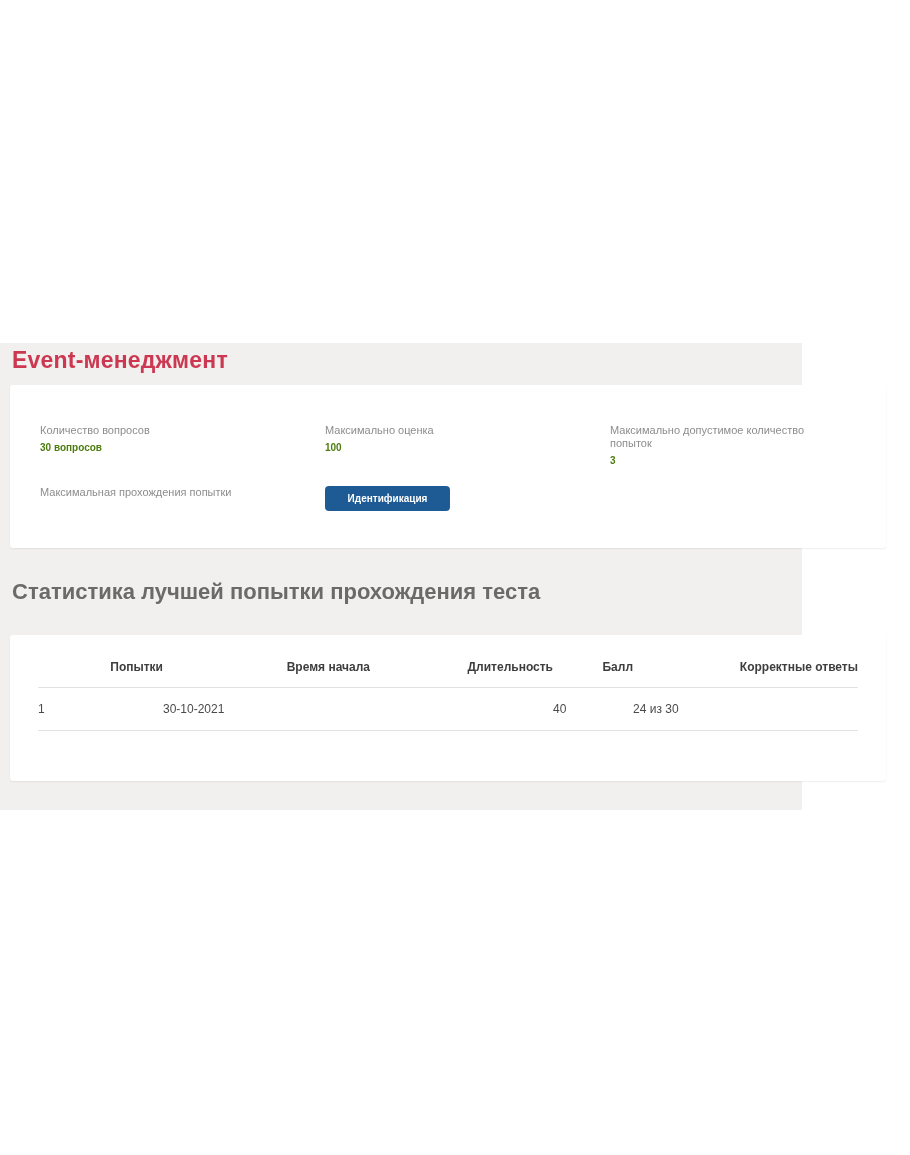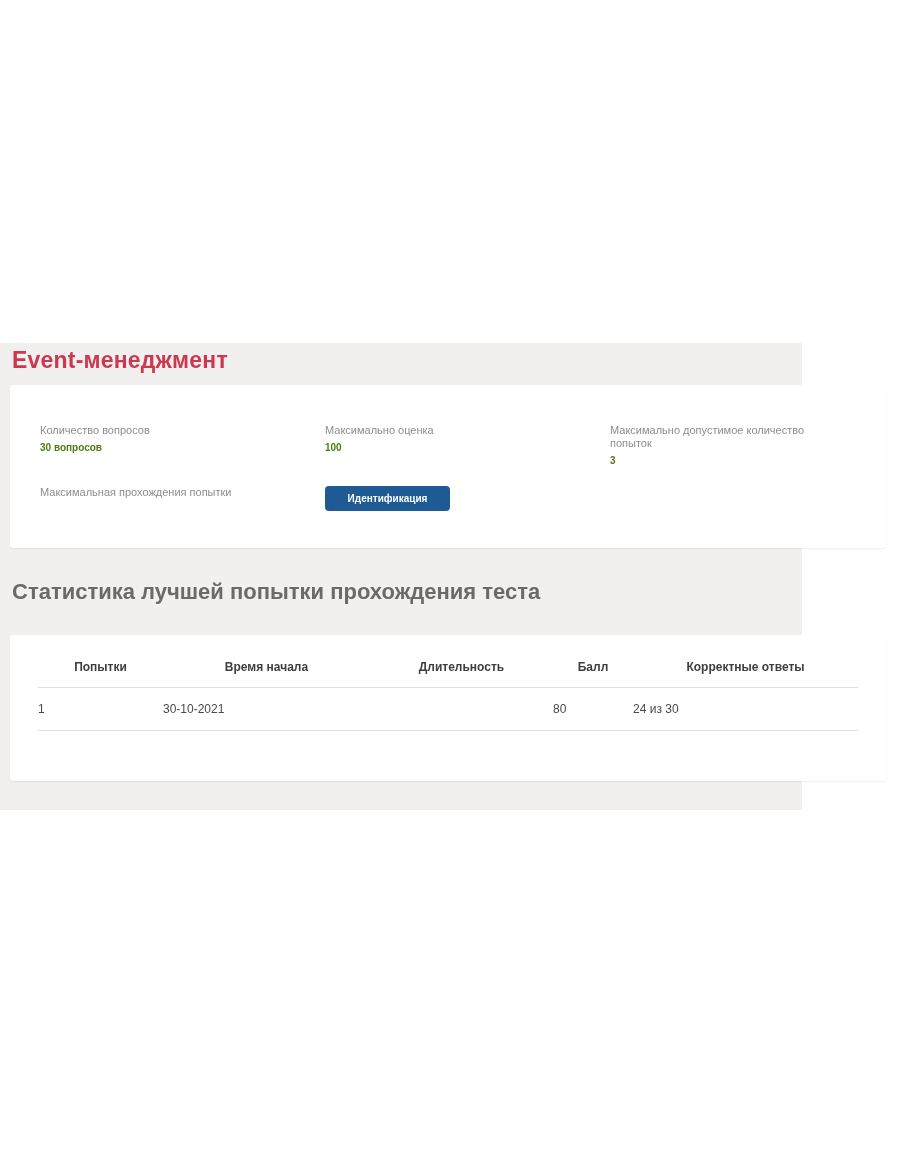--- a/index.html
+++ b/index.html
@@ -97,21 +97,21 @@
     height: 146px;
     padding: 0 28px;
   }
 
   table.attempts-table {
     width: 100%;
     border-collapse: collapse;
   }
 
   .attempts-table th {
-    text-align: center;
+    text-align: right;
     font-size: 12px;
     font-weight: 700;
     color: #3e3e3e;
     padding: 25px 0 13px 0;
     border-bottom: 1px solid #e1e1e1;
   }
 
   .attempts-table td {
     text-align: left;
     font-size: 12px;
@@ -175,20 +175,20 @@
           <th>Длительность</th>
           <th>Балл</th>
           <th>Корректные ответы</th>
         </tr>
       </thead>
       <tbody>
         <tr>
           <td>1</td>
           <td>30-10-2021</td>
           <td></td>
-          <td>80</td>
+          <td>40</td>
           <td>24 из 30</td>
         </tr>
       </tbody>
     </table>
   </div>
 
 </div>
 
 </body></html>

